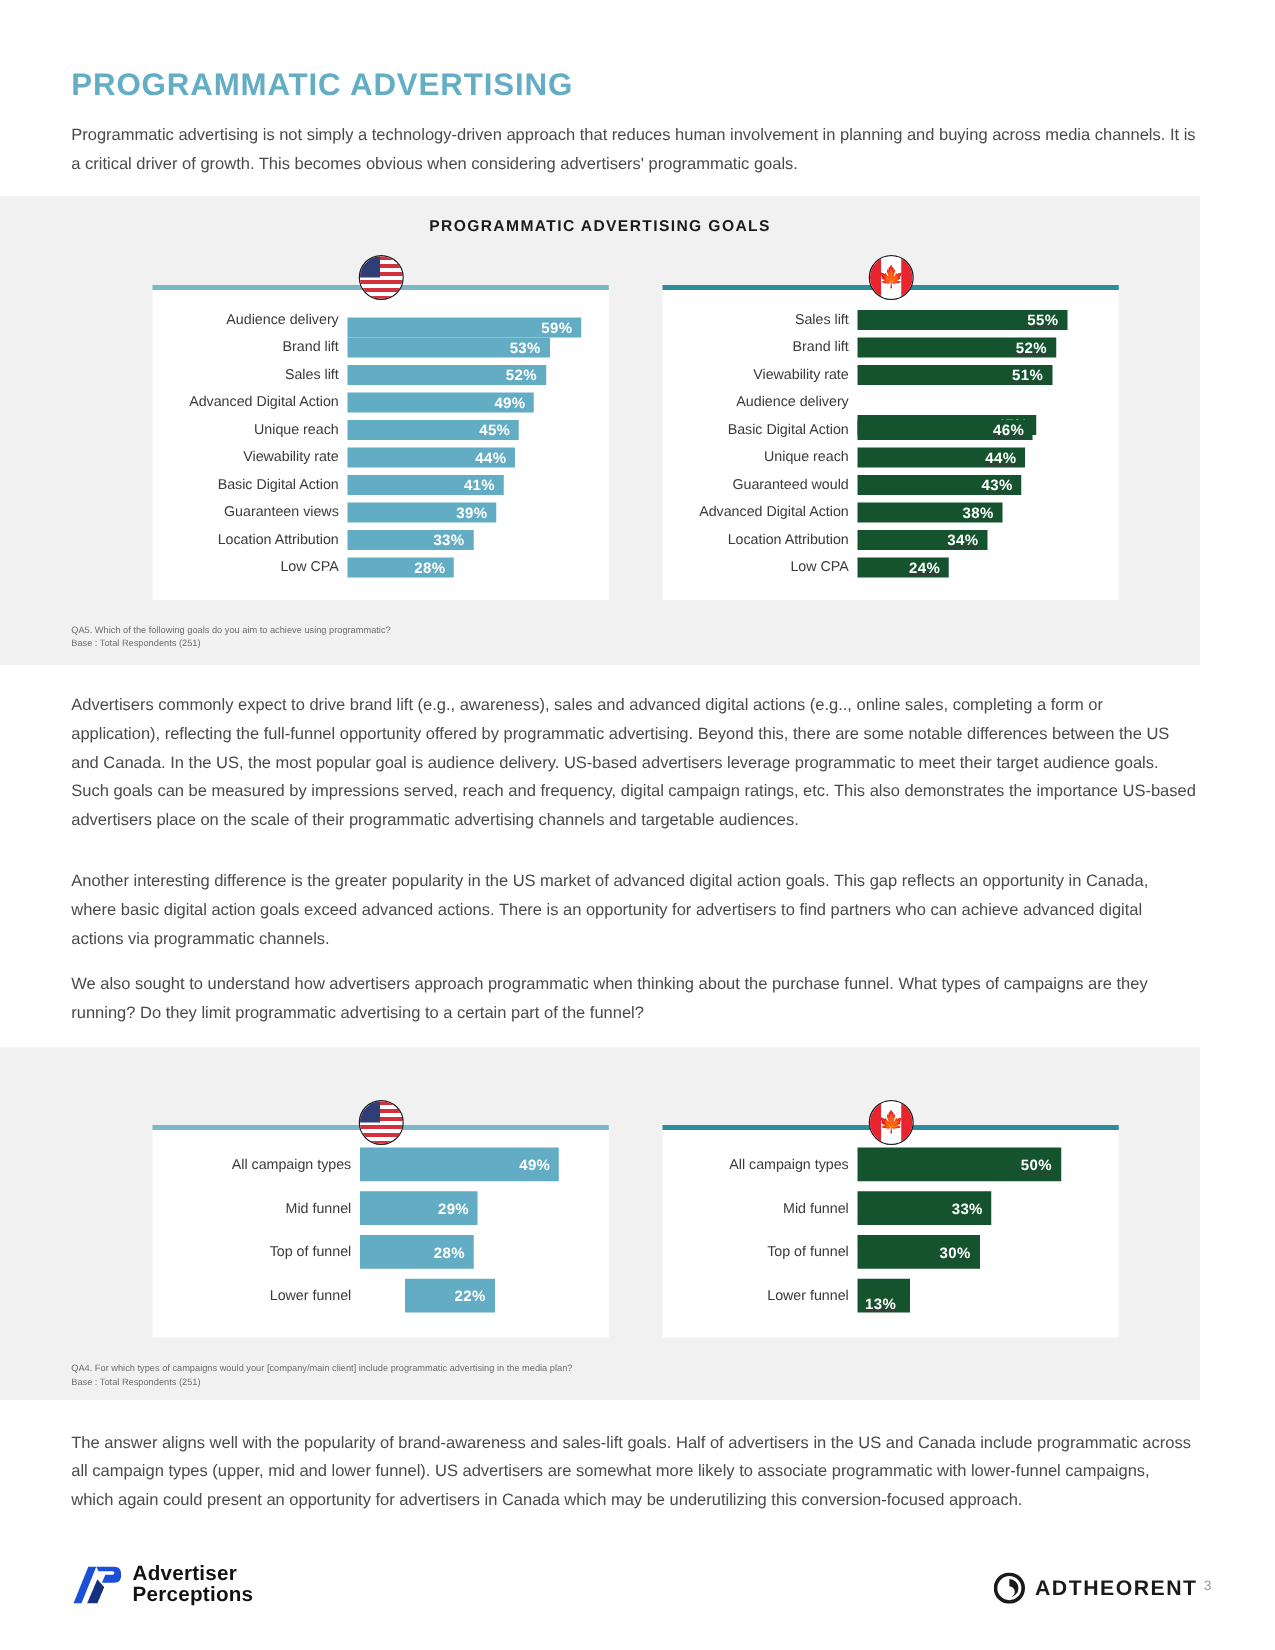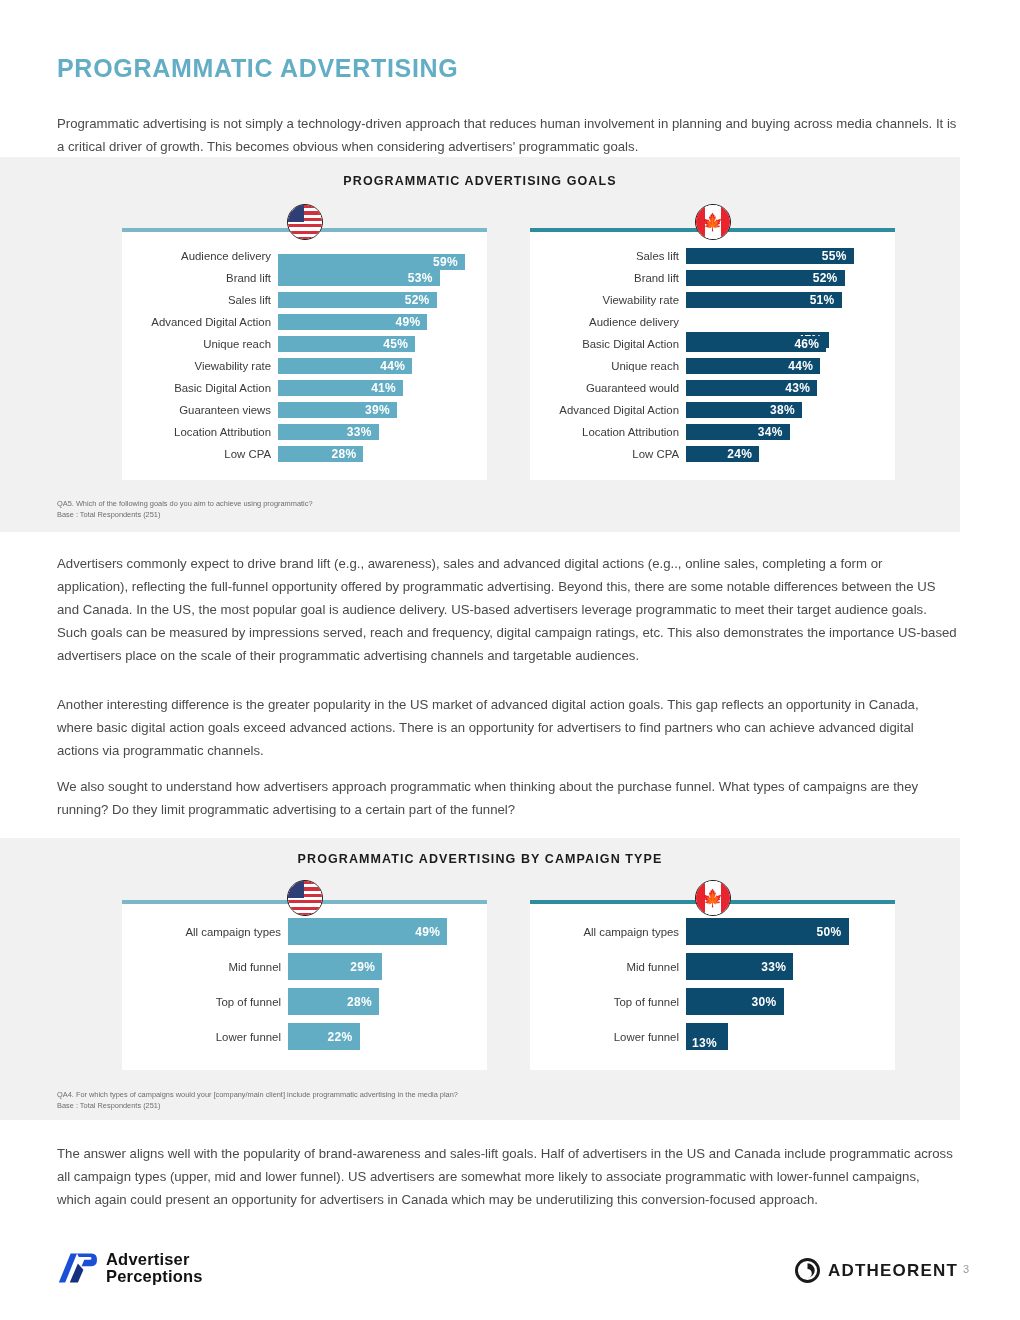--- a/index.html
+++ b/index.html
@@ -14,21 +14,21 @@
   }
   .page{position:relative;width:1020px;height:1320px;}
 
   
   .page-title{
     position:absolute;left:57px;top:54px;
     font-size:25px;font-weight:bold;letter-spacing:.7px;
     color:#63aec5;
   }
   .intro{
-    position:absolute;left:57px;top:112px;width:900px;
+    position:absolute;left:57px;top:96px;width:900px;
     font-size:13.2px;line-height:23px;color:#4a4a4a;
   }
 
   
   .grey-band{position:absolute;left:0;background:#f1f1f1;}
   #band1{top:157px;width:960px;height:375px;}
   #band2{top:838px;width:960px;height:282px;}
 
   .band-title{
     position:absolute;width:100%;text-align:center;
@@ -60,21 +60,21 @@
   .row{display:flex;align-items:center;}
   .row .lbl{
     text-align:right;font-size:11.4px;color:#3a3a3a;
     white-space:nowrap;padding-right:7px;box-sizing:border-box;
   }
   .row .bar{
     height:100%;display:flex;align-items:center;justify-content:flex-end;
     box-sizing:border-box;padding-right:7px;
   }
   .row .bar.us{background:#63adc4;}
-  .row .bar.ca{background:#0c4a6e;}
+  .row .bar.ca{background:#14532d;text-decoration:underline;}
   .row .val{font-size:12px;font-weight:bold;color:#ffffff;letter-spacing:.3px;}
   .row .bar.leftval{justify-content:flex-start;padding-left:6px;padding-right:0;}
 
   
   .src{position:absolute;left:57px;font-size:7.4px;line-height:11px;color:#6d6d6d;}
 
   
   .para{position:absolute;left:57px;width:900px;font-size:13.2px;line-height:23px;color:#4a4a4a;}
 
   
@@ -241,21 +241,20 @@
   <div class="src" style="top:498px;">
     <div>QA5. Which of the following goals do you aim to achieve using programmatic?</div>
     <div>Base : Total Respondents (251)</div>
   </div>
 
   <div class="para" style="top:552px;">Advertisers commonly expect to drive brand lift (e.g., awareness), sales and advanced digital actions (e.g.., online sales, completing a form or application), reflecting the full-funnel opportunity offered by programmatic advertising. Beyond this, there are some notable differences between the US and Canada. In the US, the most popular goal is audience delivery. US-based advertisers leverage programmatic to meet their target audience goals. Such goals can be measured by impressions served, reach and frequency, digital campaign ratings, etc. This also demonstrates the importance US-based advertisers place on the scale of their programmatic advertising channels and targetable audiences.</div>
   <div class="para" style="top:775px;">We also sought to understand how advertisers approach programmatic when thinking about the purchase funnel. What types of campaigns are they running? Do they limit programmatic advertising to a certain part of the funnel?</div>
   <div class="para" style="top:693px;">Another interesting difference is the greater popularity in the US market of advanced digital action goals. This gap reflects an opportunity in Canada, where basic digital action goals exceed advanced actions. There is an opportunity for advertisers to find partners who can achieve advanced digital actions via programmatic channels.</div>
 
   <div class="grey-band" id="band2"></div>
-  <div class="band-title" style="top:852px;left:0;width:960px;">PROGRAMMATIC ADVERTISING BY CAMPAIGN TYPE</div>
 
   <div class="chart-panel" style="left:122px;top:904px;width:365px;height:166px;"></div>
   <div class="rule us" style="left:122px;top:900px;width:365px;"></div>
   <div class="flag flag-us" style="left:287px;top:880px;">
     <div class="stripes"></div>
       <div class="canton"></div>
   </div>
   <div class="rows" id="rows-camp-us" style="left:130px;top:918px;width:350px;">
       <div class="row" style="height: 27px; margin-bottom: 8px;">
         <div class="lbl" style="width: 158px;">All campaign types</div>
@@ -270,21 +269,21 @@
         </div>
       </div>
       <div class="row" style="height: 27px; margin-bottom: 8px;">
         <div class="lbl" style="width: 158px;">Top of funnel</div>
         <div class="bar us" style="width: 91px;">
           <span class="val">28%</span>
         </div>
       </div>
       <div class="row" style="height: 27px; margin-bottom: 8px;">
         <div class="lbl" style="width: 158px;">Lower funnel</div>
-        <div class="bar us" style="width: 71.5px;">
+        <div class="bar us" style="width: 71.5px; margin-left: 36px;">
           <span class="val">22%</span>
         </div>
       </div>
     </div>
 
   <div class="chart-panel" style="left:530px;top:904px;width:365px;height:166px;"></div>
   <div class="rule ca" style="left:530px;top:900px;width:365px;"></div>
   <div class="flag flag-ca" style="left:695px;top:880px;">
     <div class="bar-l"></div>
       <div class="mid"></div>

